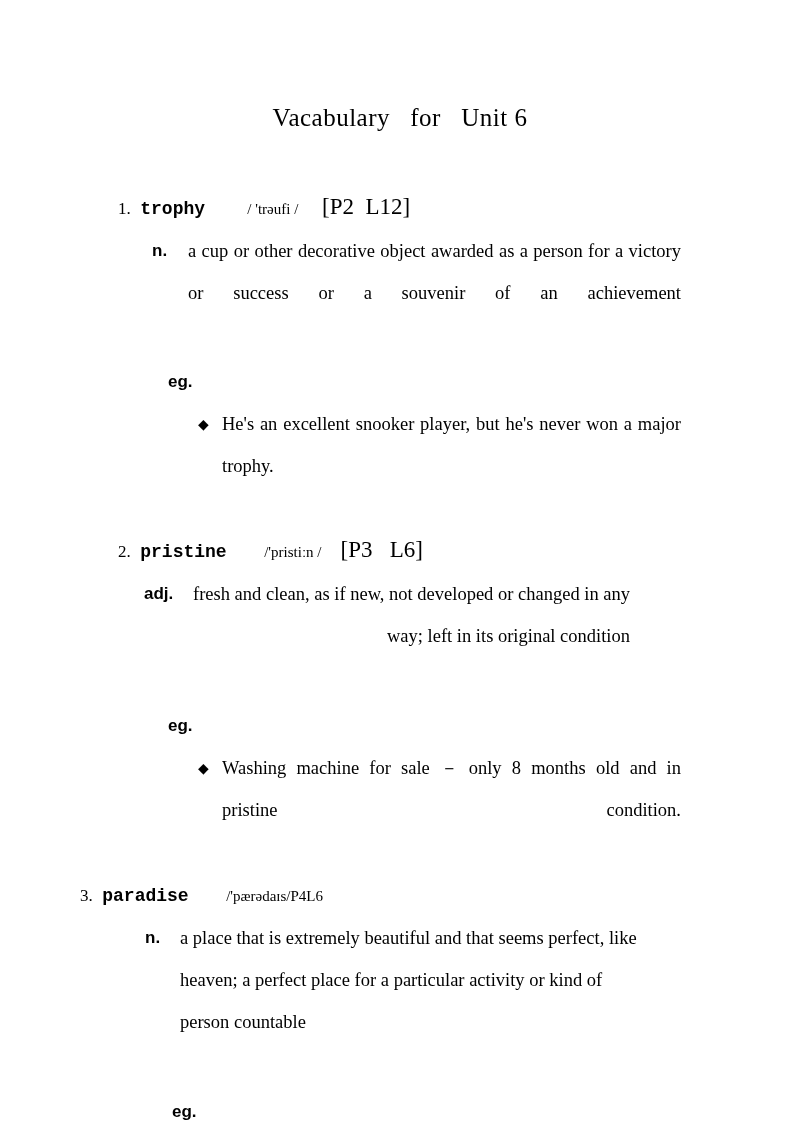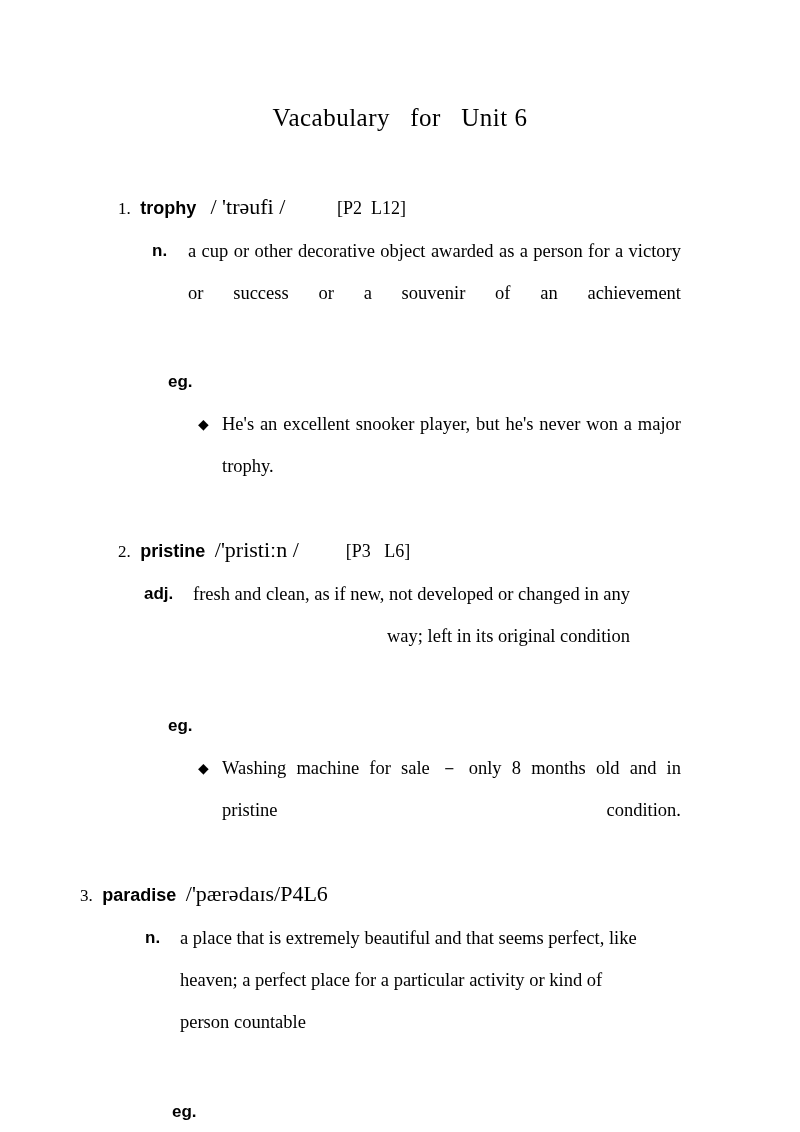--- a/index.html
+++ b/index.html
@@ -48,30 +48,30 @@
     font-size: 19px;
     line-height: 42px;
     padding-left: 118px;
     white-space: pre;
   }
   .hw-num {
     font-size: 17px;
   }
   .hw-word {
     font-weight: bold;
-    font-family: Liberation Sans, sans-serif;
+    font-family: Liberation Mono, monospace;
     font-size: 18px;
     text-align: center;
   }
   .hw-phon {
-    font-size: 22px;
+    font-size: 15px;
+    margin-left: 28px;
   }
   .hw-ref {
-    font-size: 18px;
-    margin-left: 28px;
+    font-size: 23px;
   }
 
   
   .defblock {
     position: relative;
     font-size: 18.5px;
     line-height: 42px;
     text-align: justify;
     text-justify: inter-word;
     margin-left: 188px;

